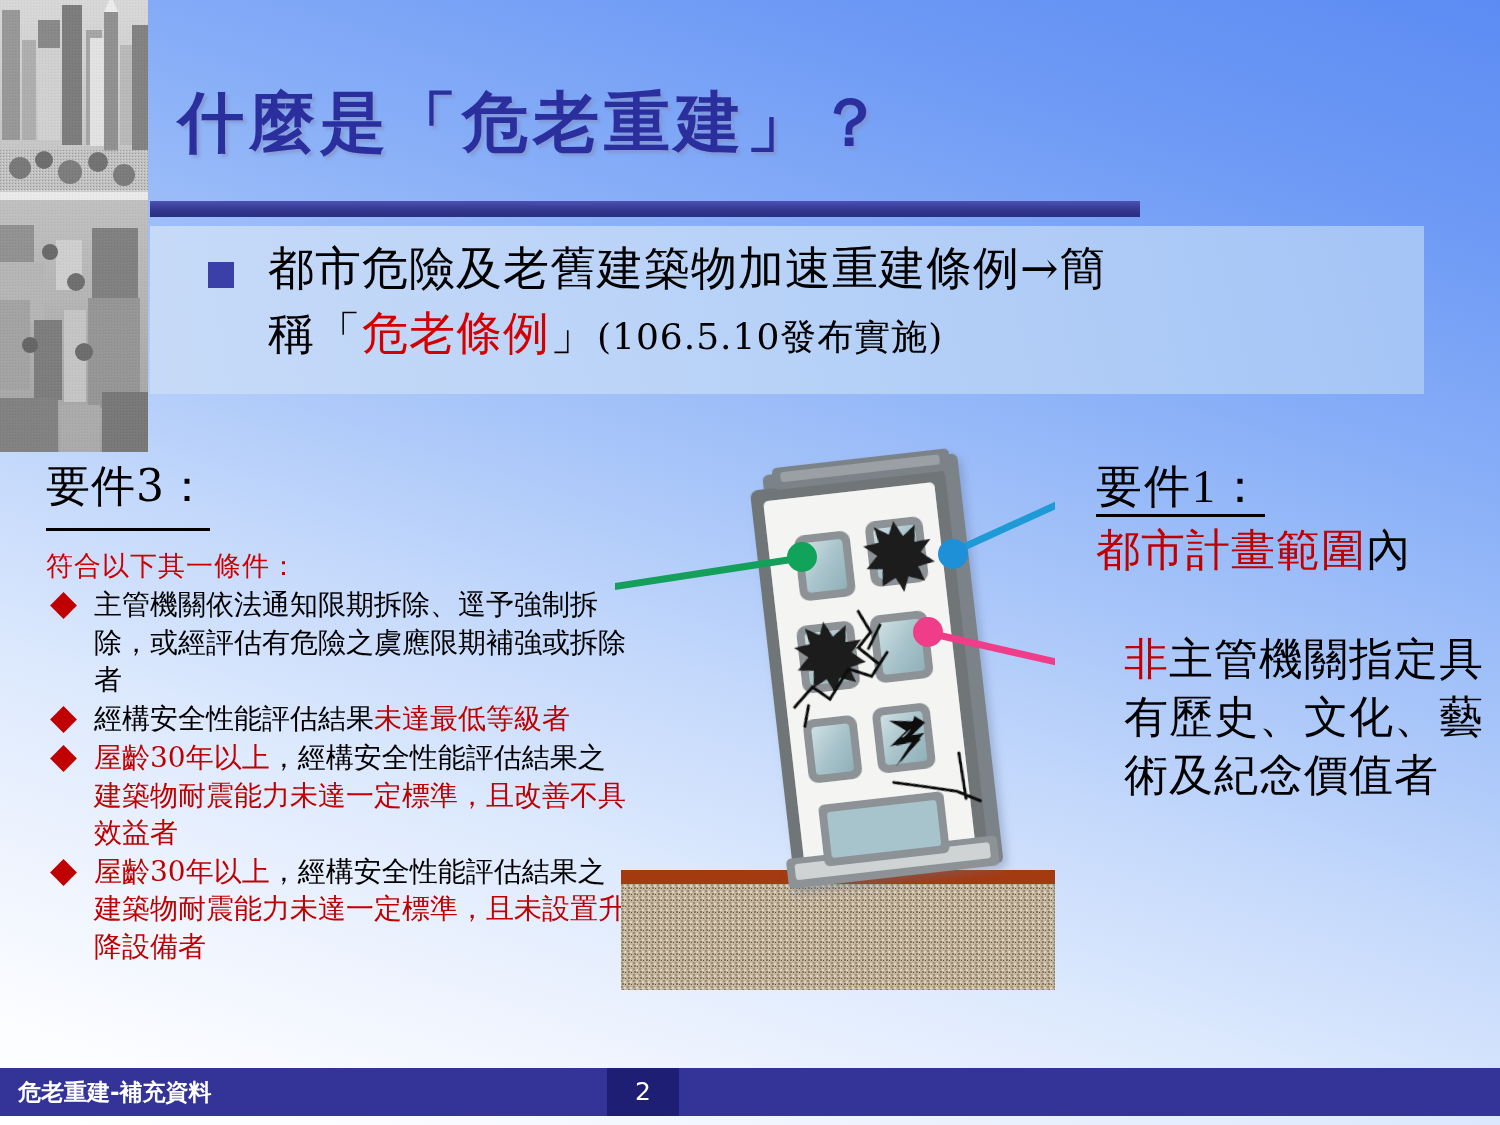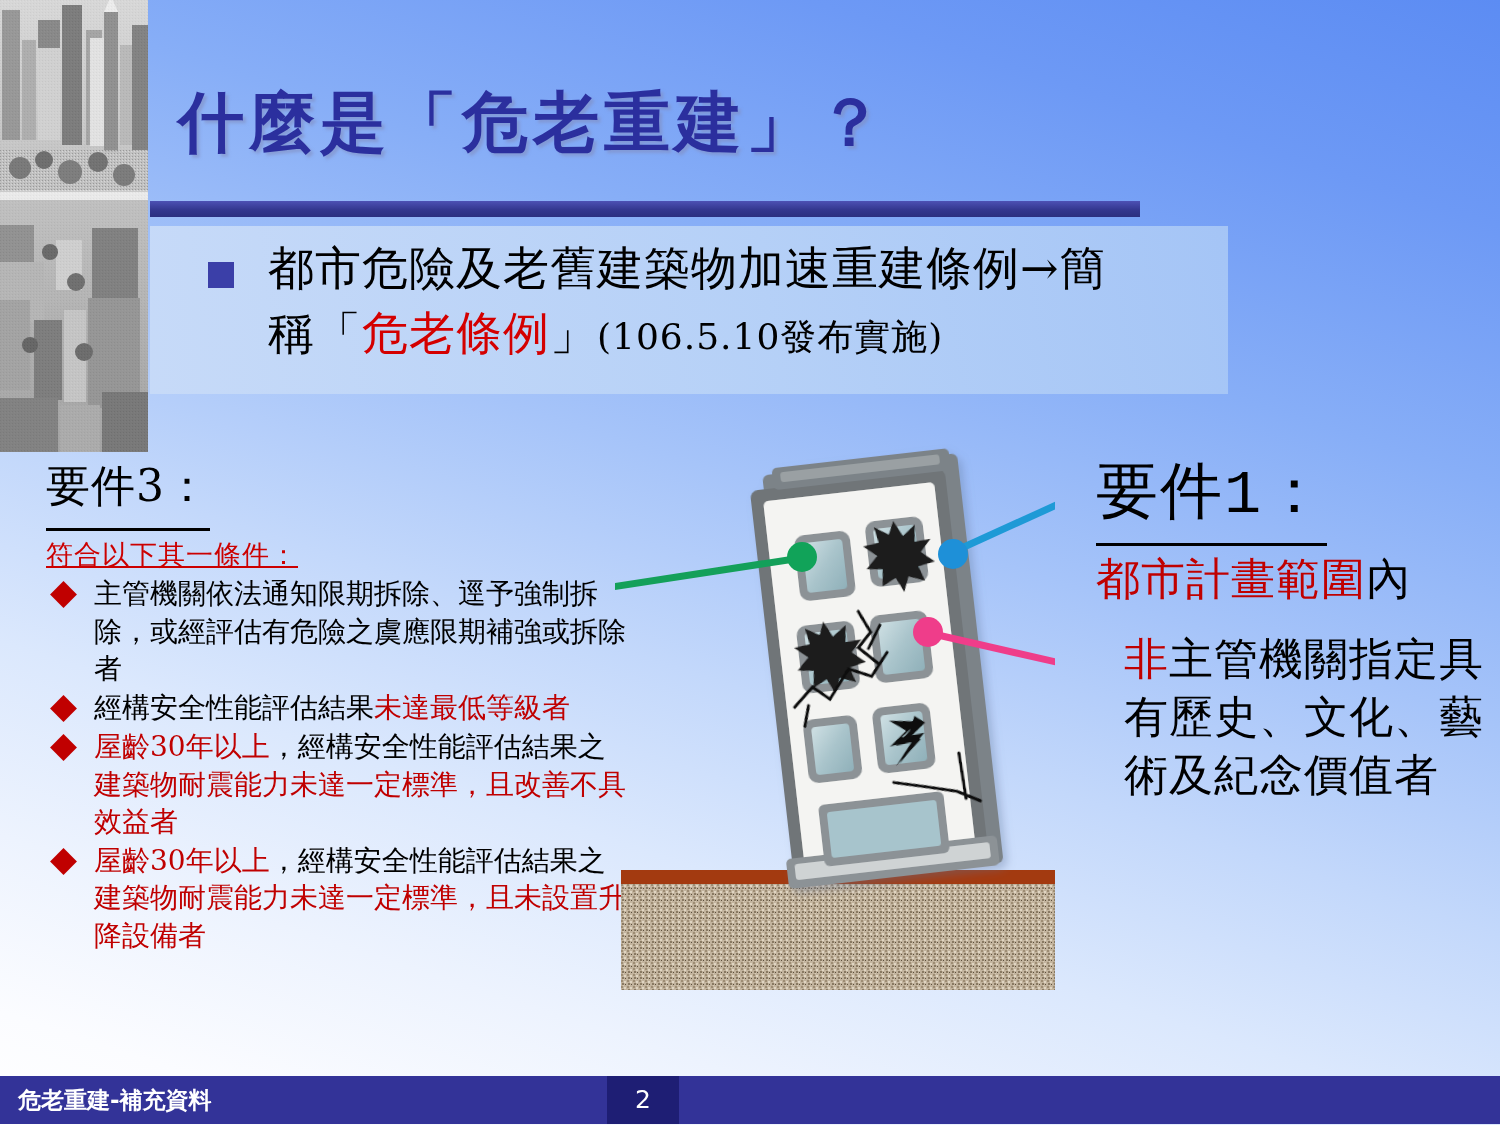--- a/index.html
+++ b/index.html
@@ -62,21 +62,21 @@
     position: absolute;
     left: 150px; top: 201px;
     width: 990px; height: 16px;
     background: linear-gradient(180deg,#4d51b4 0%, #33378f 55%, #2b2f80 100%);
   }
 
   
   #subtitle-panel {
     position: absolute;
     left: 150px; top: 226px;
-    width: 1078px; height: 168px;
+    width: 1274px; height: 168px;
     background: linear-gradient(100deg, rgba(200,219,248,0.95) 0%, rgba(185,211,247,0.92) 55%, rgba(170,201,246,0.88) 100%);
   }
   #subtitle-bullet {
     position: absolute;
     left: 58px; top: 36px;
     width: 26px; height: 26px;
     background: #3b3fa8;
   }
   #subtitle-text {
     position: absolute;
@@ -104,23 +104,22 @@
     display: inline-block;
     border-bottom: 3px solid #000;
     padding-bottom: 18px;
     line-height: 1.1;
     letter-spacing: 1px;
   }
   #req3-sub {
     font-family: "DejaVu Serif", "Liberation Serif", serif;
     font-size: 27px;
     color: #cc0000;
-    margin-top: 6px;
+    margin-top: 17px;
     letter-spacing: 1px;
-    text-decoration: underline;
   }
   .req3-item {
     position: relative;
     font-family: "DejaVu Serif", "Liberation Serif", serif;
     font-size: 28px;
     line-height: 1.33;
     color: #000;
     padding-left: 48px;
     margin-top: 2px;
     letter-spacing: 0px;
@@ -129,26 +128,26 @@
     position: absolute;
     left: 8px; top: 10px;
     width: 19px; height: 19px;
     background: #c00000;
     transform: rotate(45deg);
   }
   .req3-item .red { color: #c00000; }
 
   
   .req-right-head {
-    font-family: Liberation Mono, monospace;
-    font-size: 62px;
+    font-family: Liberation Serif, serif;
+    font-size: 46px;
     color: #000;
     display: inline-block;
     border-bottom: 3px solid #000;
-    padding-bottom: 13px;
+    padding-bottom: 1px;
     line-height: 1.1;
     letter-spacing: 2px;
   }
   .req-right-body {
     font-family: "DejaVu Serif", "Liberation Serif", serif;
     font-size: 44px;
     line-height: 1.32;
     color: #000;
     letter-spacing: 1px;
     margin-top: 4px;
@@ -161,21 +160,21 @@
   
   #illustration {
     position: absolute;
     left: 615px; top: 440px;
     width: 440px; height: 570px;
   }
 
   
   #footer-bar {
     position: absolute;
-    left: 0; bottom: 1px;
+    left: 0; bottom: 9px;
     width: 1500px; height: 48px;
     background: #333398;
     text-decoration: underline;
   }
   #footer-title {
     position: absolute;
     left: 18px; top: 9px;
     font-family: "DejaVu Sans", "Liberation Sans", sans-serif;
     font-size: 23px;
     font-weight: bold;

